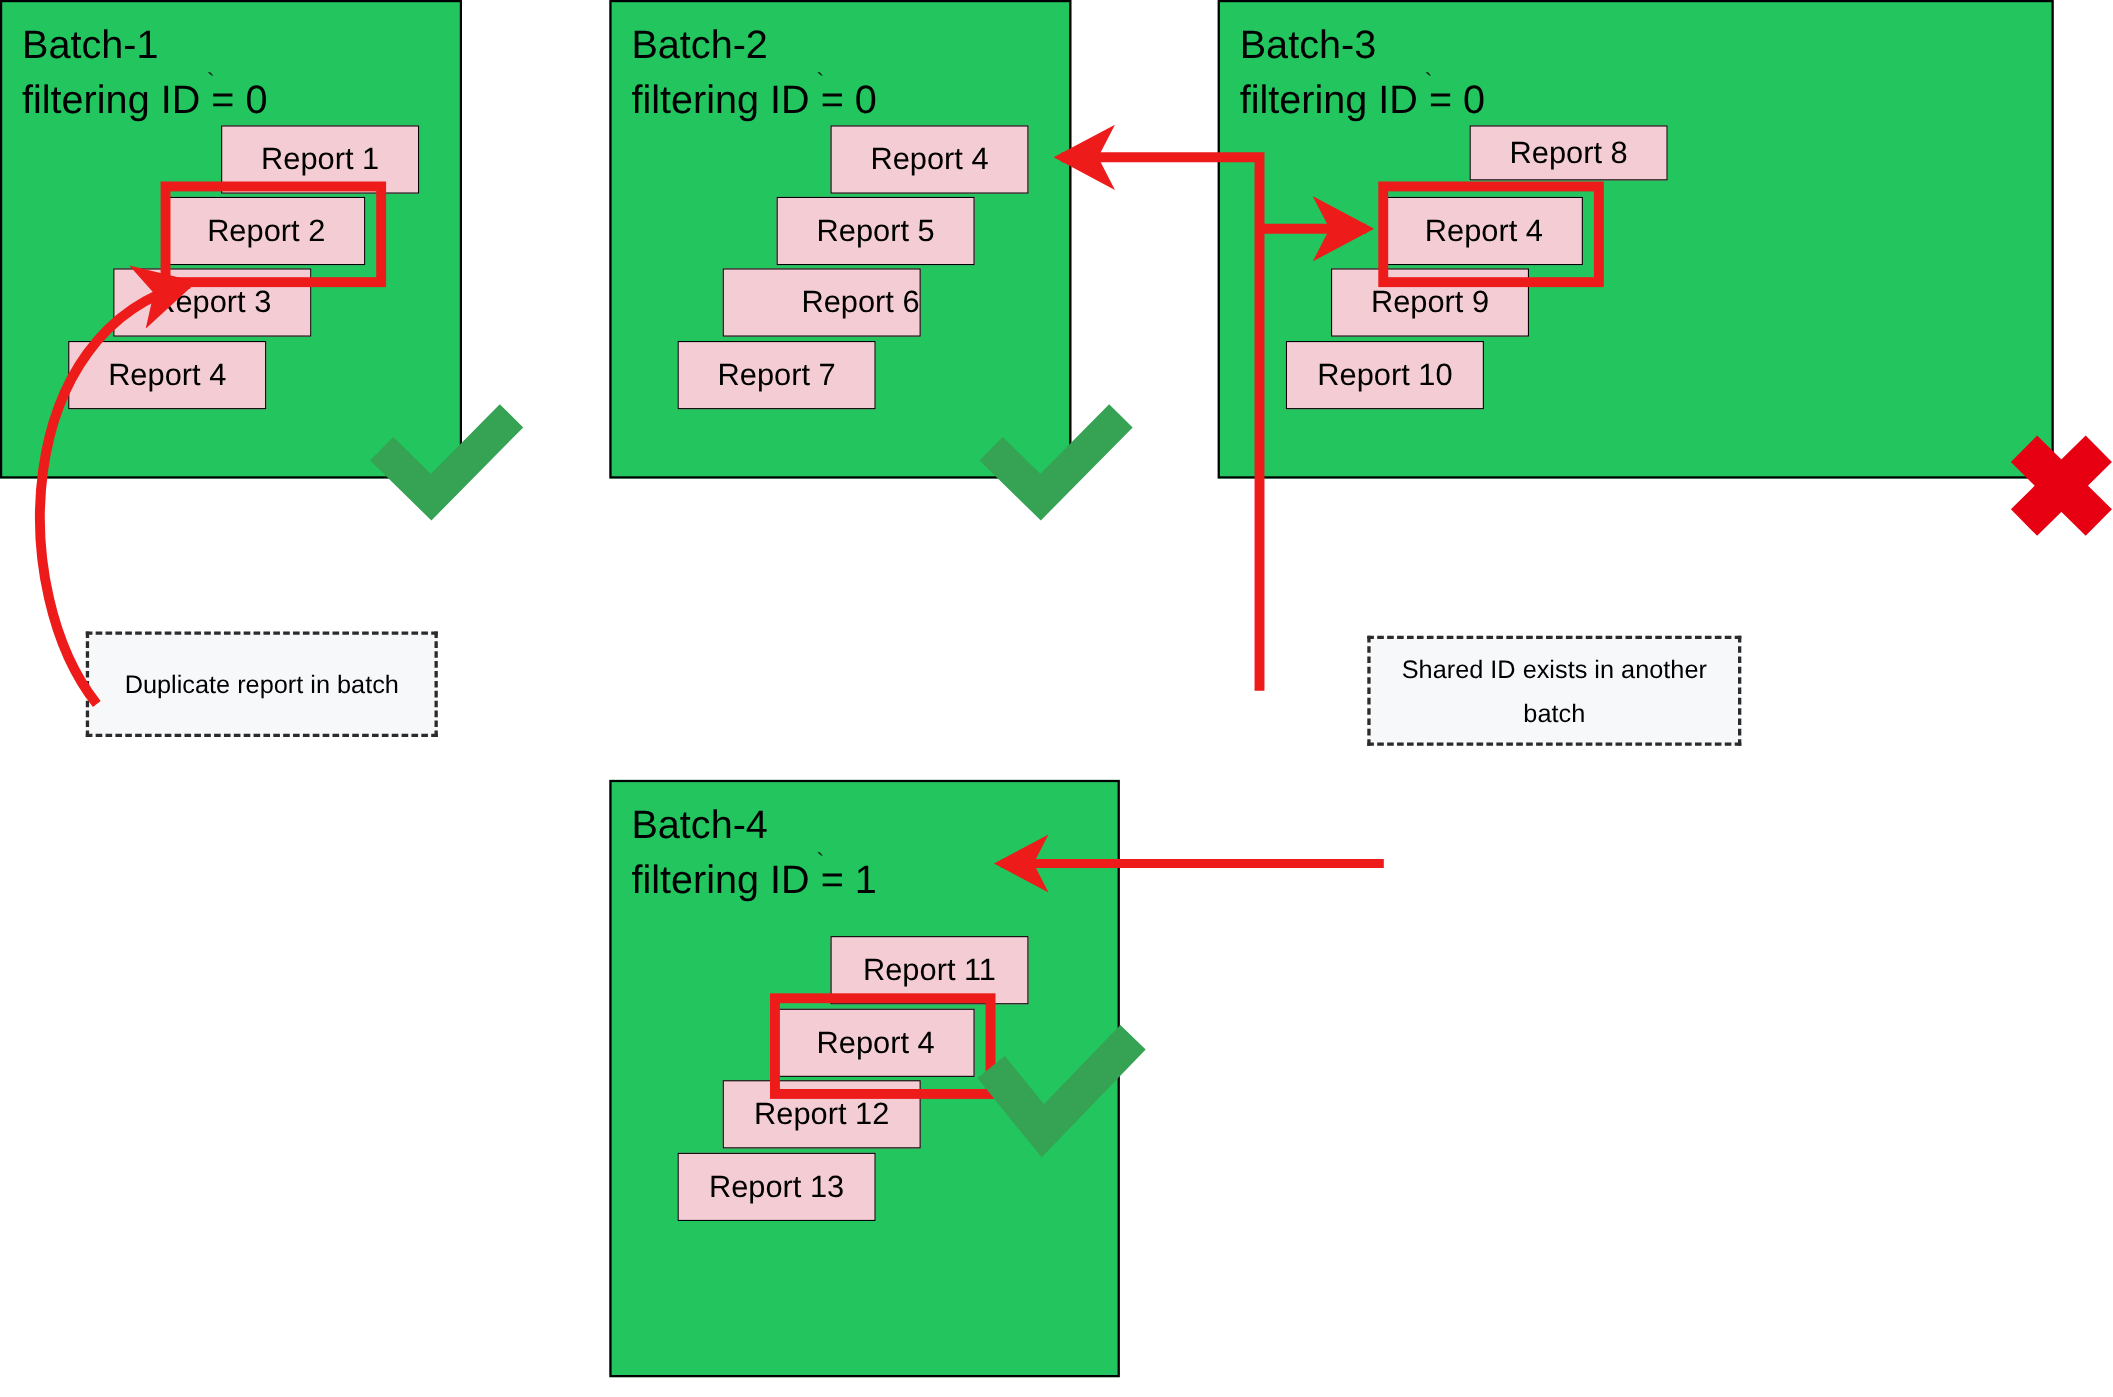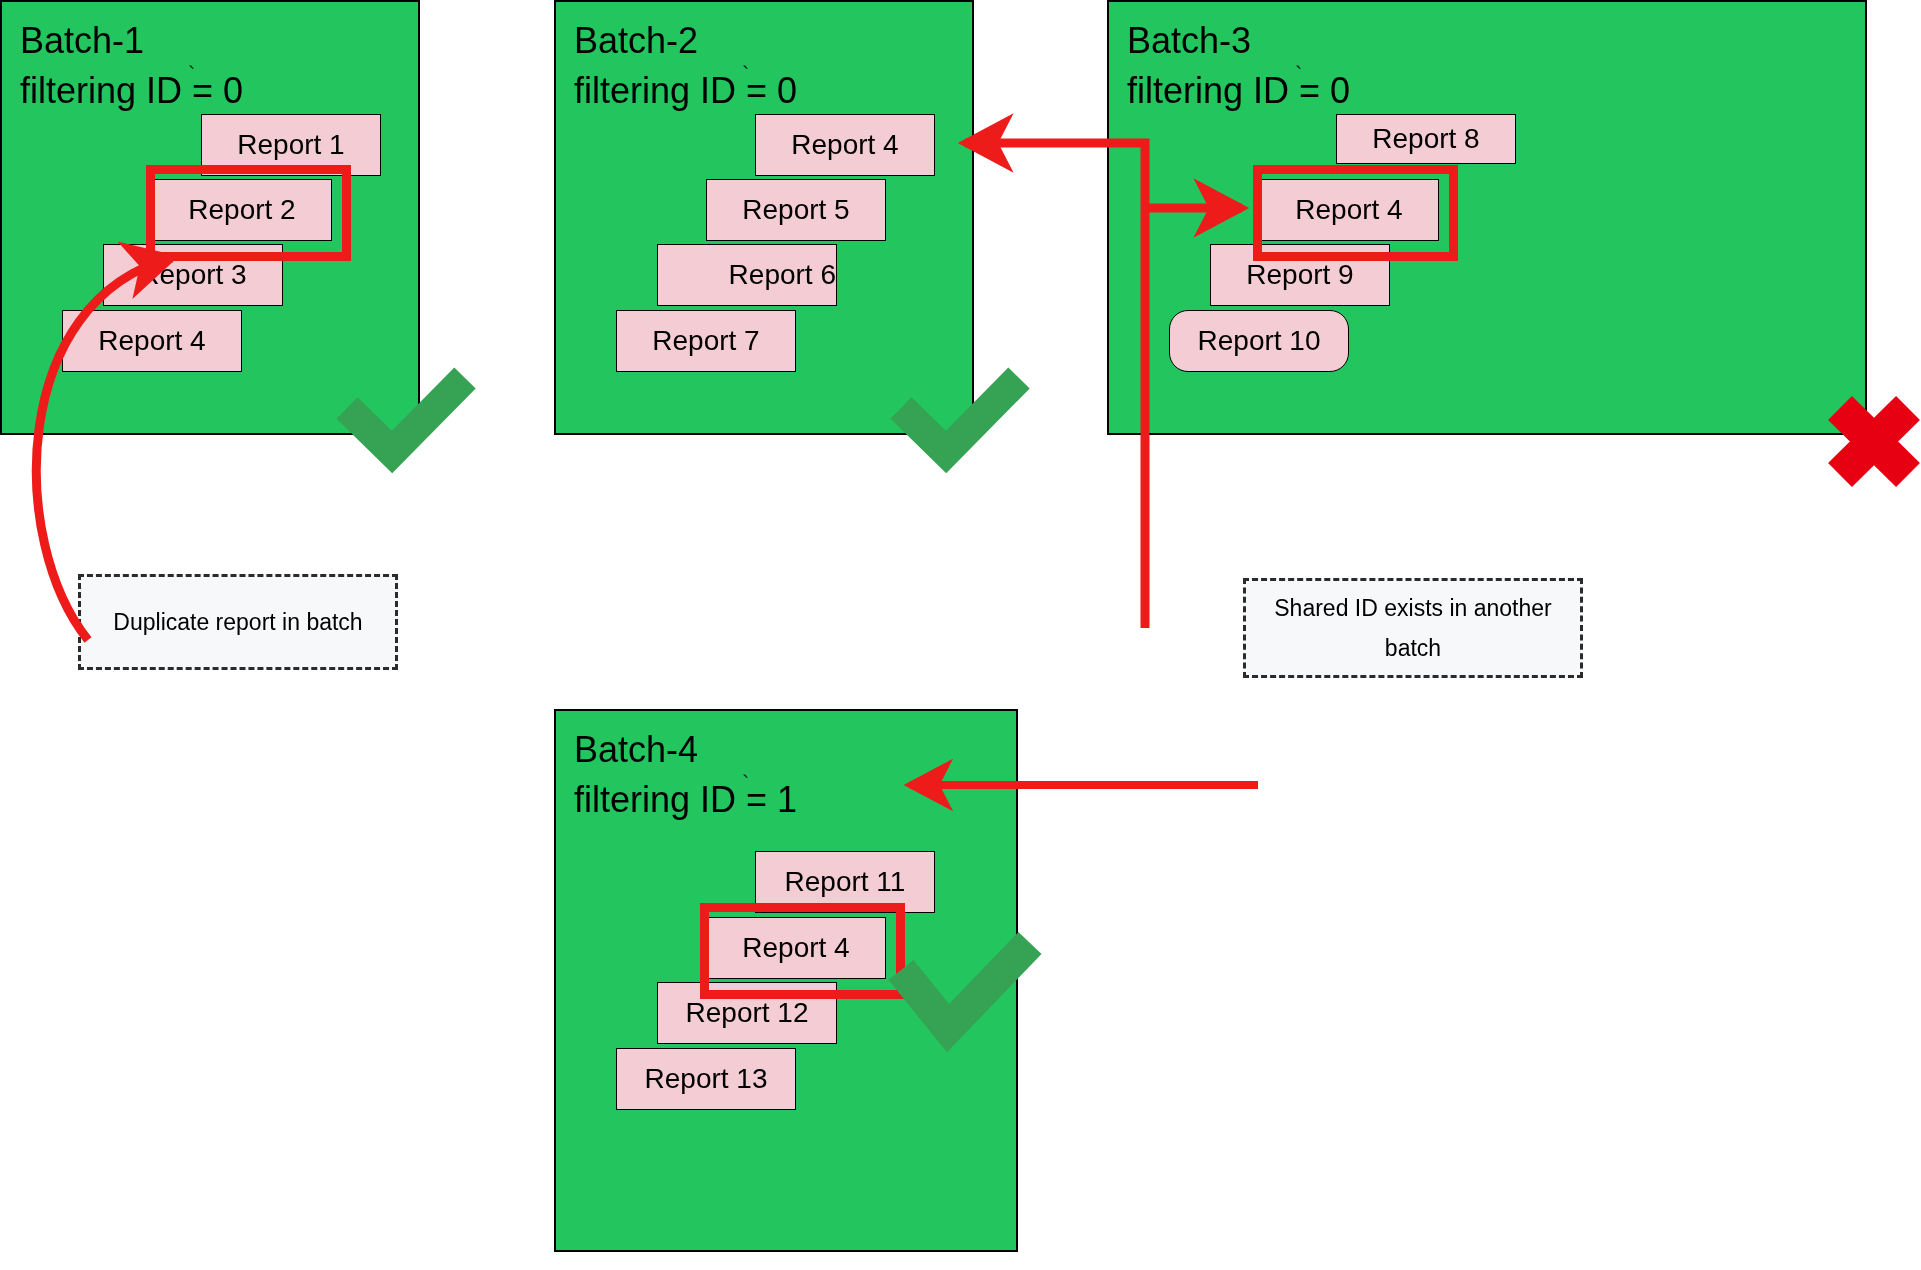--- a/index.html
+++ b/index.html
@@ -71,21 +71,21 @@
 
     <div class="report" style="left:199px;top:112px;width:180px;height:50px;margin-left:28px;">
       <span>Report 8</span>
     </div>
     <div class="report" style="left:150px;top:177px;width:180px;height:62px;">
       <span>Report 4</span>
     </div>
     <div class="report" style="left:101px;top:242px;width:180px;height:62px;">
       <span>Report 9</span>
     </div>
-    <div class="report" style="left:60px;top:308px;width:180px;height:62px;border-radius:19px;">
+    <div class="report" style="left:60px;top:308px;width:180px;height:62px;">
       <span>Report 10</span>
     </div>
 
     <div class="hl" style="left:144px;top:163px;width:205px;height:96px;"></div>
   </div>
 
   <div class="batch" style="left:554px;top:709px;width:464px;height:543px;">
     <div class="batch-title"><span>Batch-4</span><br><span>filtering ID = 1</span><span class="tick" style="left:168px;top:34px;">`</span></div>
 
     <div class="report" style="left:199px;top:140px;width:180px;height:62px;">

